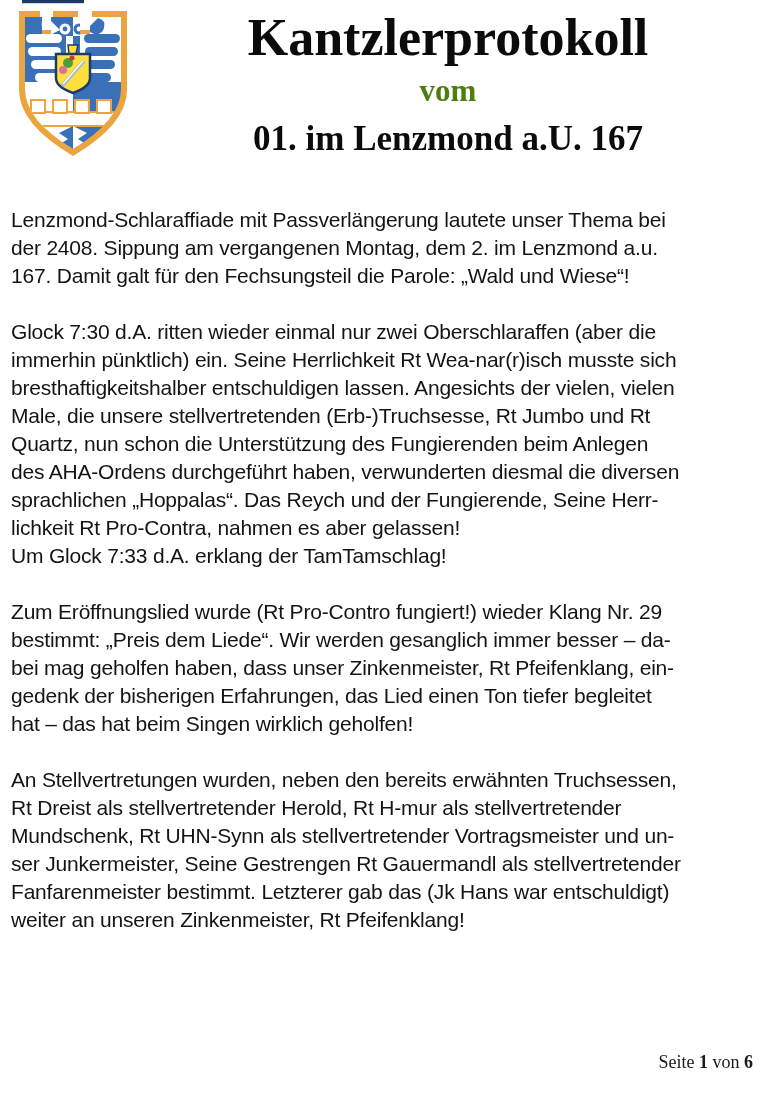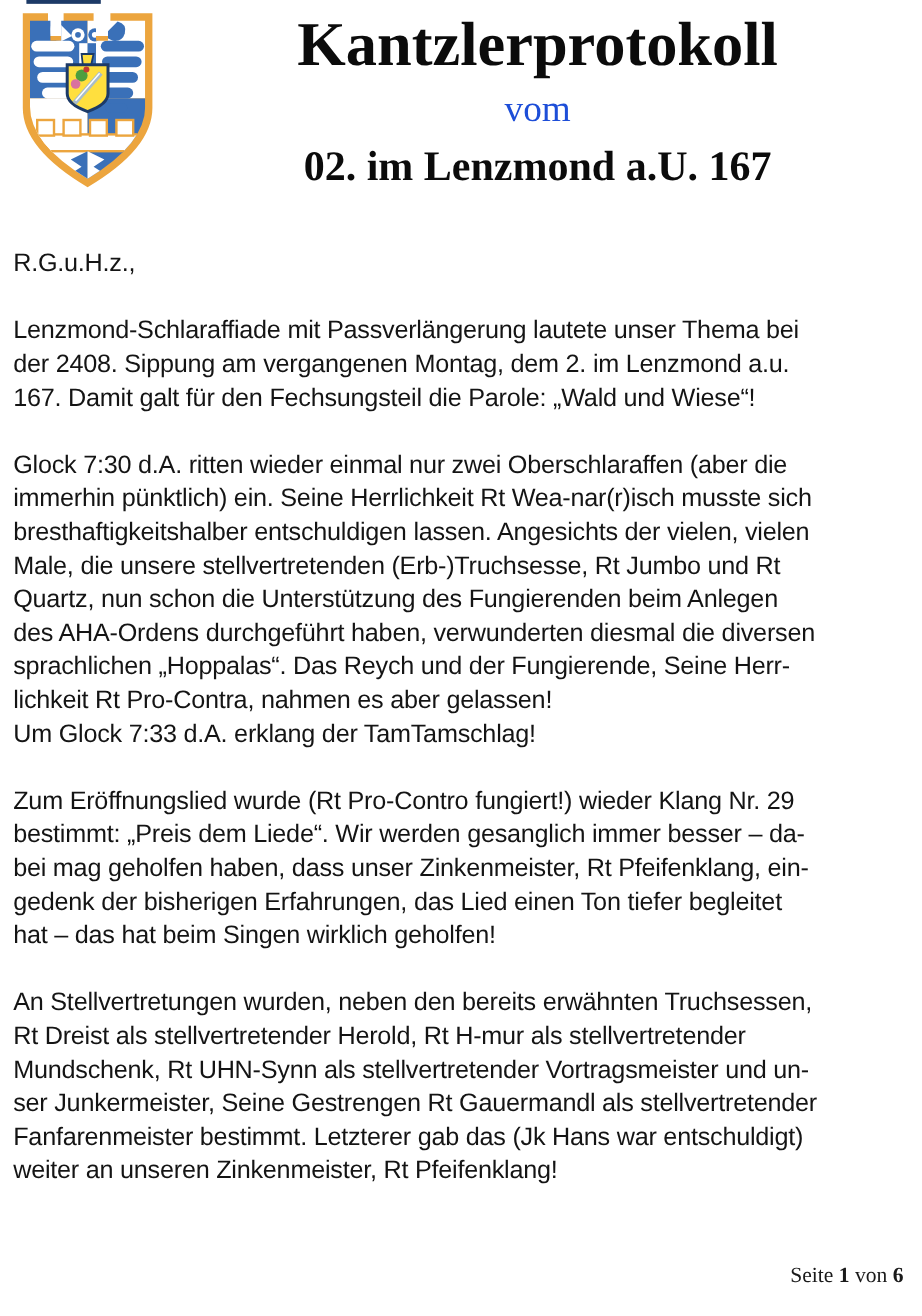--- a/index.html
+++ b/index.html
@@ -10,21 +10,21 @@
   }
   
   .logo{position:absolute;left:18px;top:0;width:110px;height:158px;}
   .header{position:absolute;left:128px;right:0;top:0;height:170px;text-align:center;}
   .doc-title{
     position:absolute;left:0;right:0;top:16px;height:44px;line-height:44px;
     font-family:"Liberation Serif",serif;font-weight:700;font-size:52px;color:#0b0b0b;
   }
   .doc-subtitle{
     position:absolute;left:0;right:0;top:73px;height:36px;line-height:36px;
-    font-family:"Liberation Serif",serif;font-weight:400;font-size:31px;color:#1d4ed8;
+    font-family:"Liberation Serif",serif;font-weight:700;font-size:31px;color:#4d7c0f;
   }
   .doc-date{
     position:absolute;left:0;right:0;top:119px;height:40px;line-height:40px;
     font-family:"Liberation Serif",serif;font-weight:700;font-size:35px;color:#0b0b0b;
   }
   
   .body-text{
     position:absolute;left:11px;top:206px;width:757px;
     font-size:21px;line-height:28px;letter-spacing:-0.2px;color:#141414;
   }
@@ -102,25 +102,24 @@
     <line x1="45" y1="84" x2="65" y2="61" stroke="#FFFFFF" stroke-width="1.2"></line>
     <circle cx="50" cy="63" r="5" fill="#4E9E3F"></circle>
     <circle cx="45" cy="70" r="4" fill="#D9709F"></circle>
     <circle cx="54" cy="58" r="2.5" fill="#C23B34"></circle>
   </g>
 </svg>
 
 <header class="header">
   <div class="doc-title">Kantzlerprotokoll</div>
   <div class="doc-subtitle">vom</div>
-  <div class="doc-date">02. im Lenzmond a.U. 167</div>
+  <div class="doc-date">01. im Lenzmond a.U. 167</div>
 </header>
 
 <main class="body-text">
-  <p>R.G.u.H.z.,</p>
   <p>Lenzmond-Schlaraffiade mit Passverlängerung lautete unser Thema bei
 der 2408. Sippung am vergangenen Montag, dem 2. im Lenzmond a.u.
 167. Damit galt für den Fechsungsteil die Parole: „Wald und Wiese“!</p>
   <p>Glock 7:30 d.A. ritten wieder einmal nur zwei Oberschlaraffen (aber die
 immerhin pünktlich) ein. Seine Herrlichkeit Rt Wea-nar(r)isch musste sich
 bresthaftigkeitshalber entschuldigen lassen. Angesichts der vielen, vielen
 Male, die unsere stellvertretenden (Erb-)Truchsesse, Rt Jumbo und Rt
 Quartz, nun schon die Unterstützung des Fungierenden beim Anlegen
 des AHA-Ordens durchgeführt haben, verwunderten diesmal die diversen
 sprachlichen „Hoppalas“. Das Reych und der Fungierende, Seine Herr-

